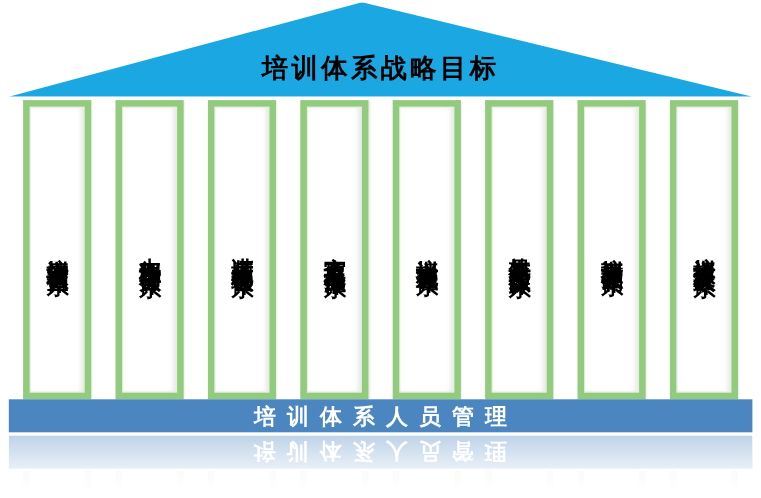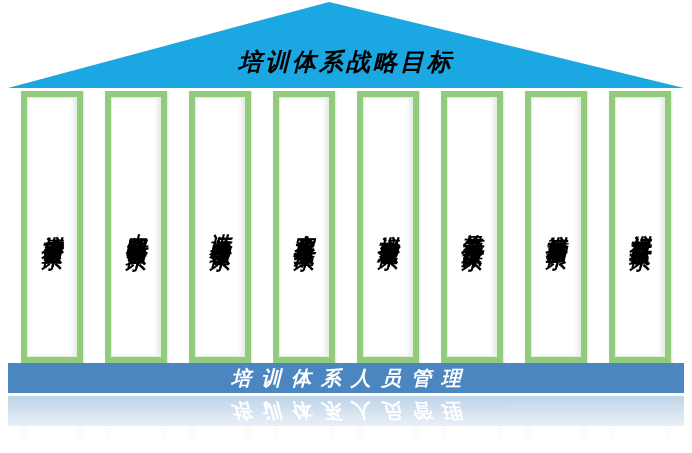--- a/index.html
+++ b/index.html
@@ -7,21 +7,21 @@
     --pillar-border:#92CB7E;
     --base-bar:#4C86C0;
   }
   *{box-sizing:border-box;margin:0;padding:0;}
   html,body{background:#fff;}
   body{
     width:692px;height:453px;overflow:hidden;
     font-family:"Liberation Serif","DejaVu Serif",serif;
   }
   .stage{
-    position:relative;width:692px;height:374px;background:#fff;font-style:italic;
+    position:relative;width:692px;height:374px;background:#fff;
   }
   
   .roof{
     position:absolute;left:8px;top:2px;width:676px;height:86px;
     background:var(--roof-color,#1BA7E2);
     clip-path:polygon(47.5% 0,100% 100%,0 100%);
   }
   .roof-title{
     position:absolute;left:0;right:0;bottom:10px;
     text-align:center;

